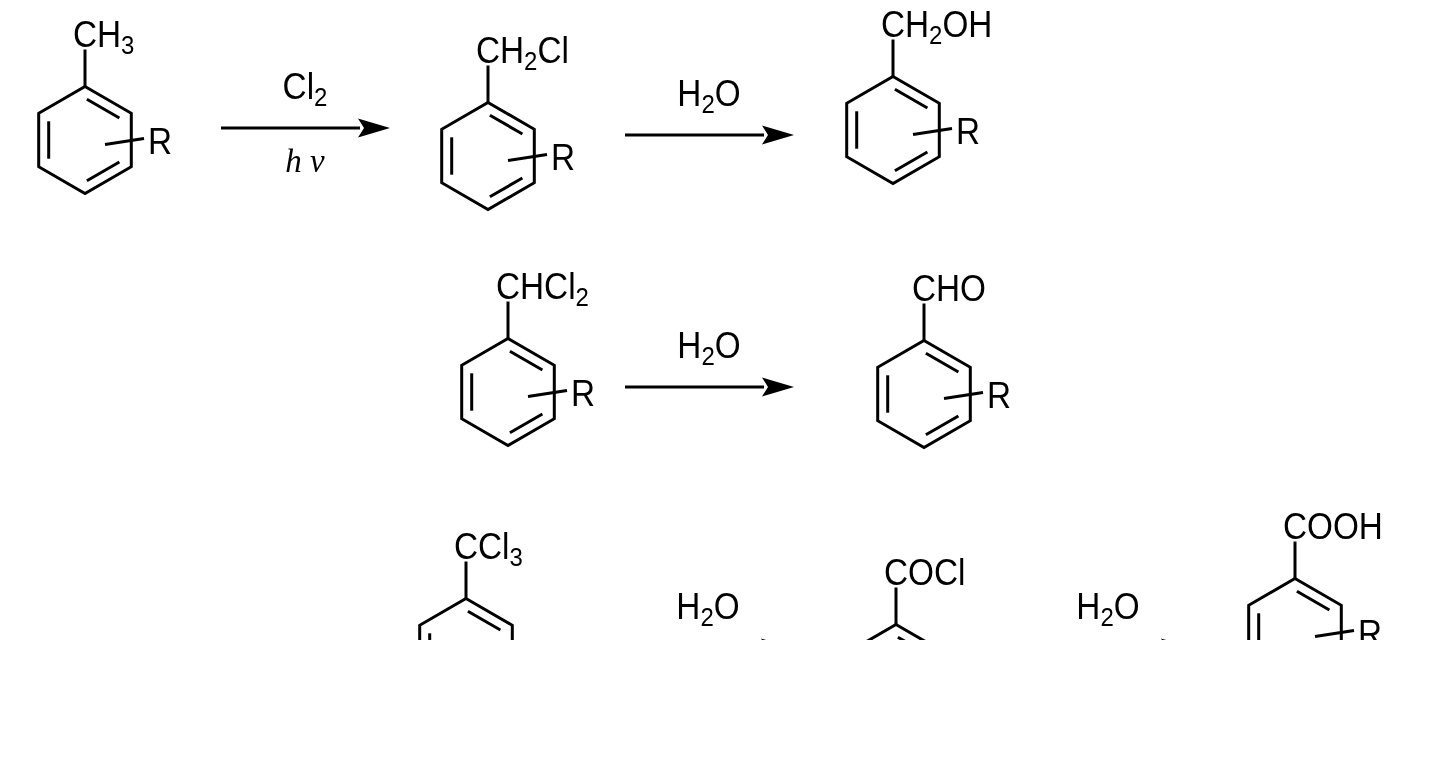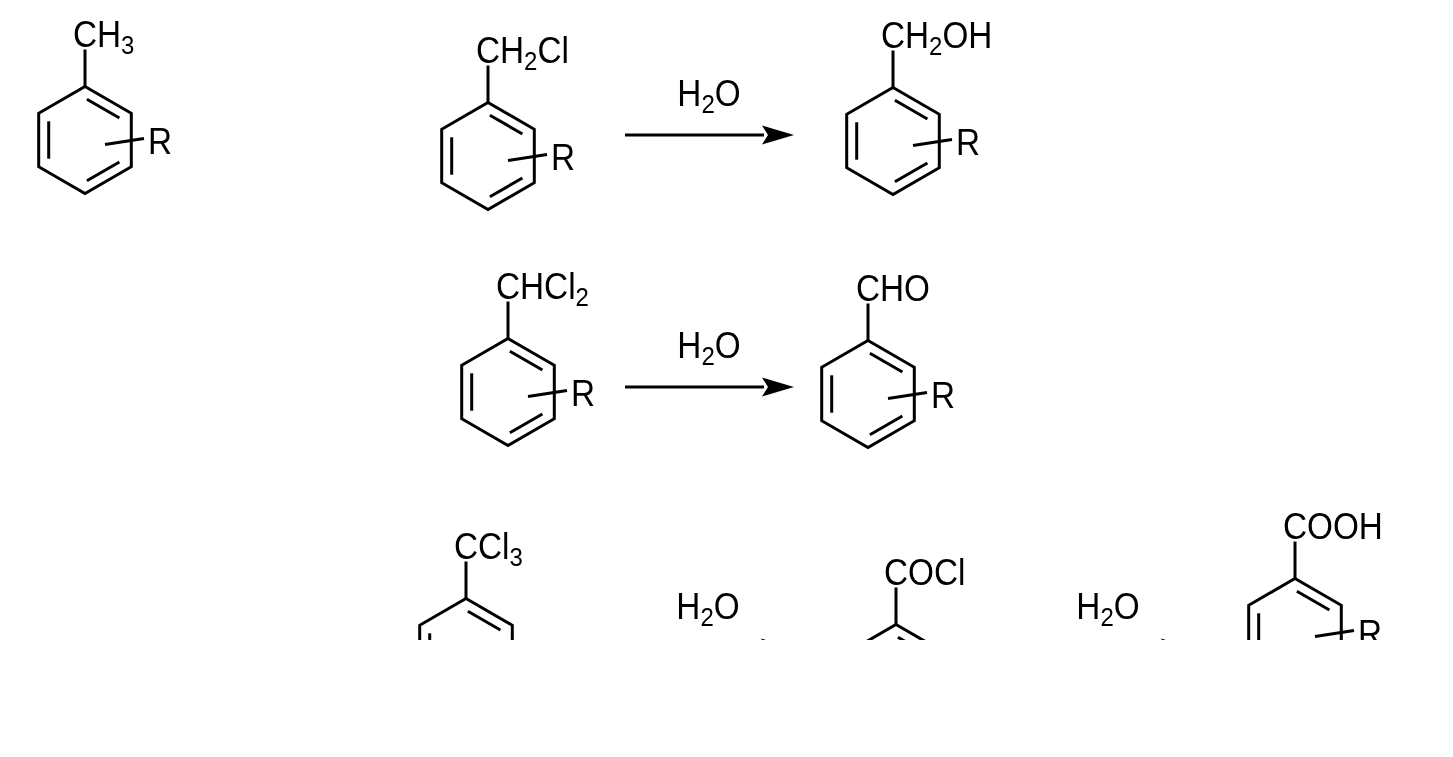--- a/index.html
+++ b/index.html
@@ -42,20 +42,28 @@
         <path d="M55,38.5 L101.3,65.3 L101.3,118.7 L55,145.5 L8.7,118.7 L8.7,65.3 Z" fill="none" stroke="#000000" stroke-width="3"></path>
         <line x1="56.9" y1="51.2" x2="89.4" y2="70" stroke="#000000" stroke-width="3"></line>
         <line x1="89.4" y1="114" x2="56.9" y2="132.8" stroke="#000000" stroke-width="3"></line>
         <line x1="18.7" y1="110.7" x2="18.7" y2="73.3" stroke="#000000" stroke-width="3"></line>
         <line x1="55" y1="38.5" x2="55" y2="1.5" stroke="#000000" stroke-width="3"></line>
         <line x1="75" y1="96.5" x2="114" y2="90.5" stroke="#000000" stroke-width="3"></line>
       </svg>
     <div class="chem r-label">R</div>
   </div>
 
+  <div class="arrow" style="left:220px;top:68px">
+    <div class="above"><span>Cl</span><span class="sub">2</span></div>
+    <svg class="arrow-svg" viewBox="0 0 170 26">
+        <line x1="1" y1="13" x2="140" y2="13" stroke="#000000" stroke-width="3"></line>
+        <polygon points="138,3.5 170,13 138,22.5 144,13" fill="#000000"></polygon>
+      </svg>
+    <div class="below"><span class="italic">h </span><span class="italic">ν</span></div>
+  </div>
 
   <div class="molecule" style="left:428px;top:32px">
     <div class="chem formula"><span>CH</span><span class="sub">2</span><span>Cl</span></div>
     <svg class="ring-svg" viewBox="0 0 120 152">
         <path d="M55,38.5 L101.3,65.3 L101.3,118.7 L55,145.5 L8.7,118.7 L8.7,65.3 Z" fill="none" stroke="#000000" stroke-width="3"></path>
         <line x1="56.9" y1="51.2" x2="89.4" y2="70" stroke="#000000" stroke-width="3"></line>
         <line x1="89.4" y1="114" x2="56.9" y2="132.8" stroke="#000000" stroke-width="3"></line>
         <line x1="18.7" y1="110.7" x2="18.7" y2="73.3" stroke="#000000" stroke-width="3"></line>
         <line x1="55" y1="38.5" x2="55" y2="1.5" stroke="#000000" stroke-width="3"></line>
         <line x1="75" y1="96.5" x2="114" y2="90.5" stroke="#000000" stroke-width="3"></line>
@@ -65,21 +73,21 @@
 
   <div class="arrow" style="left:624px;top:75px">
     <div class="above"><span>H</span><span class="sub">2</span><span>O</span></div>
     <svg class="arrow-svg" viewBox="0 0 170 26">
         <line x1="1" y1="13" x2="140" y2="13" stroke="#000000" stroke-width="3"></line>
         <polygon points="138,3.5 170,13 138,22.5 144,13" fill="#000000"></polygon>
       </svg>
     <div class="below"></div>
   </div>
 
-  <div class="molecule" style="left:833px;top:17px">
+  <div class="molecule" style="left:833px;top:6px">
     <div class="chem formula"><span>CH</span><span class="sub">2</span><span>OH</span></div>
     <svg class="ring-svg" viewBox="0 0 120 152">
         <path d="M55,38.5 L101.3,65.3 L101.3,118.7 L55,145.5 L8.7,118.7 L8.7,65.3 Z" fill="none" stroke="#000000" stroke-width="3"></path>
         <line x1="56.9" y1="51.2" x2="89.4" y2="70" stroke="#000000" stroke-width="3"></line>
         <line x1="89.4" y1="114" x2="56.9" y2="132.8" stroke="#000000" stroke-width="3"></line>
         <line x1="18.7" y1="110.7" x2="18.7" y2="73.3" stroke="#000000" stroke-width="3"></line>
         <line x1="55" y1="38.5" x2="55" y2="1.5" stroke="#000000" stroke-width="3"></line>
         <line x1="75" y1="96.5" x2="114" y2="90.5" stroke="#000000" stroke-width="3"></line>
       </svg>
     <div class="chem r-label">R</div>
@@ -100,21 +108,21 @@
 
   <div class="arrow" style="left:624px;top:327px">
     <div class="above"><span>H</span><span class="sub">2</span><span>O</span></div>
     <svg class="arrow-svg" viewBox="0 0 170 26">
         <line x1="1" y1="13" x2="140" y2="13" stroke="#000000" stroke-width="3"></line>
         <polygon points="138,3.5 170,13 138,22.5 144,13" fill="#000000"></polygon>
       </svg>
     <div class="below"></div>
   </div>
 
-  <div class="molecule" style="left:808px;top:270px">
+  <div class="molecule" style="left:864px;top:270px">
     <div class="chem formula"><span>CHO</span></div>
     <svg class="ring-svg" viewBox="0 0 120 152">
         <path d="M55,38.5 L101.3,65.3 L101.3,118.7 L55,145.5 L8.7,118.7 L8.7,65.3 Z" fill="none" stroke="#000000" stroke-width="3"></path>
         <line x1="56.9" y1="51.2" x2="89.4" y2="70" stroke="#000000" stroke-width="3"></line>
         <line x1="89.4" y1="114" x2="56.9" y2="132.8" stroke="#000000" stroke-width="3"></line>
         <line x1="18.7" y1="110.7" x2="18.7" y2="73.3" stroke="#000000" stroke-width="3"></line>
         <line x1="55" y1="38.5" x2="55" y2="1.5" stroke="#000000" stroke-width="3"></line>
         <line x1="75" y1="96.5" x2="114" y2="90.5" stroke="#000000" stroke-width="3"></line>
       </svg>
     <div class="chem r-label">R</div>

